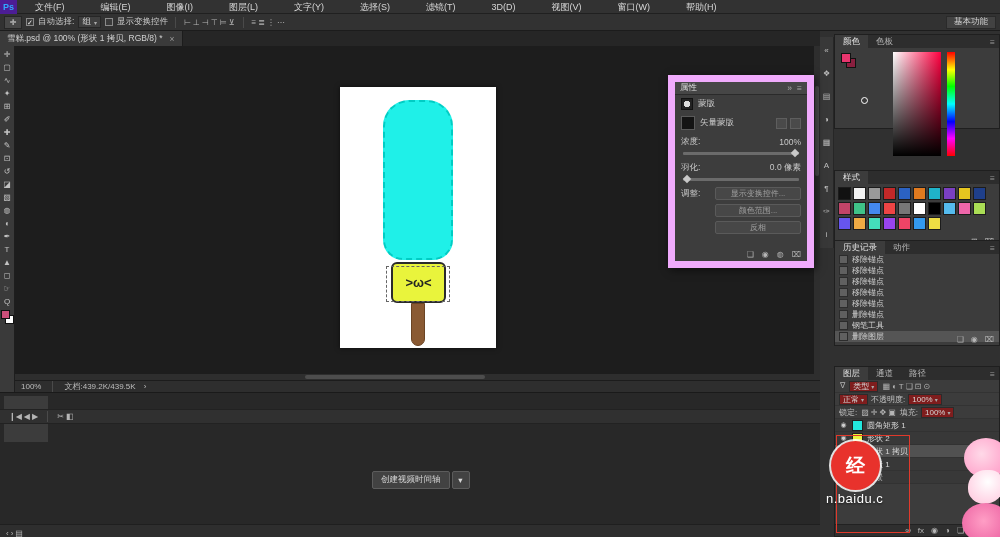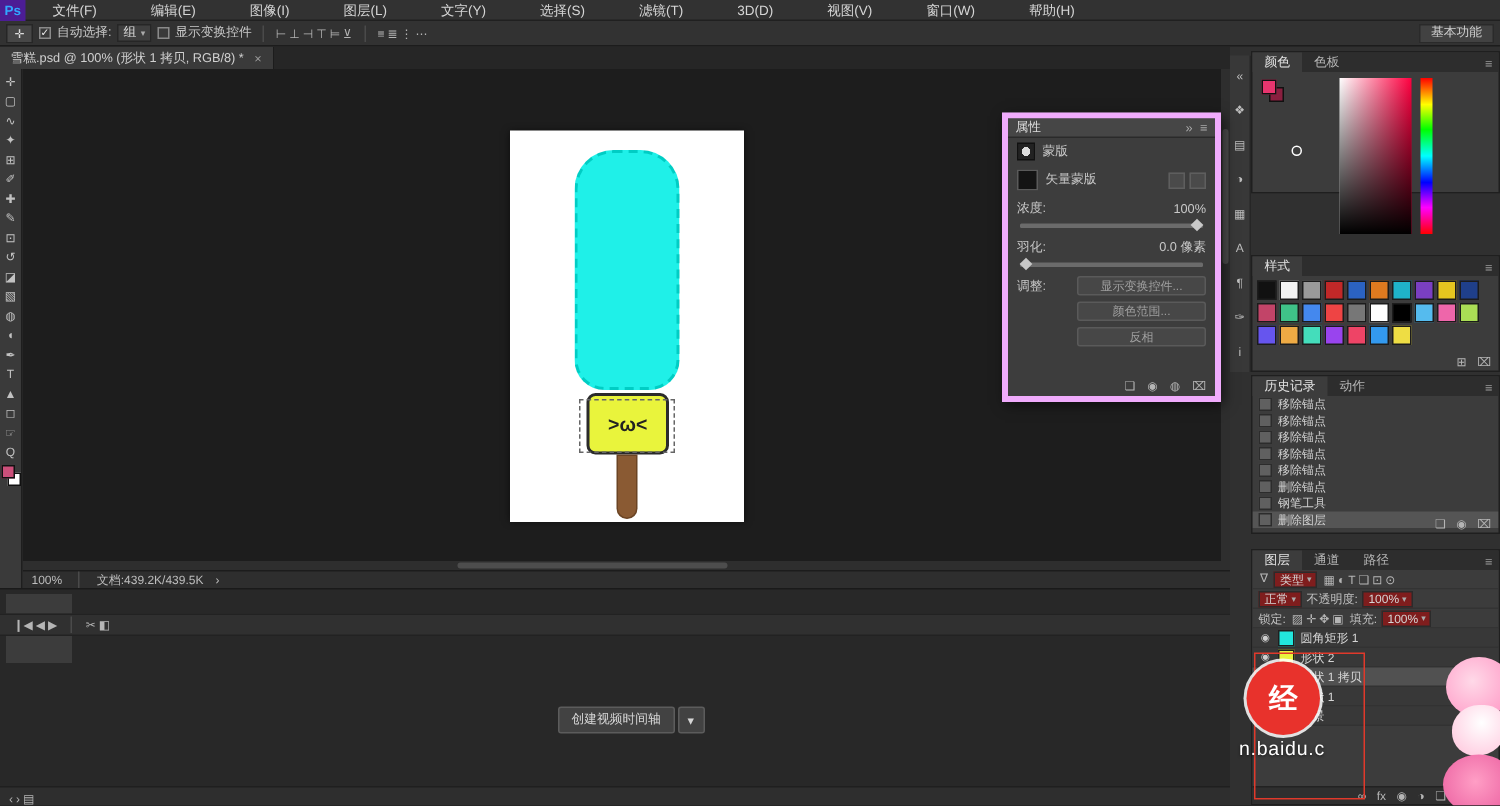--- a/index.html
+++ b/index.html
@@ -58,21 +58,21 @@
   #pop-stick{position:absolute;left:71px;top:216px;width:14px;height:43px;
     border:1px solid #6b4424;border-radius:0 0 7px 7px}
   #marquee{position:absolute;left:46px;top:179px;width:64px;height:36px;border:1px dashed #666}
   #vscroll{position:absolute;right:0;top:0;width:6px;height:334px;background:#2e2e2e}
   #vscroll .thumb{position:absolute;left:1px;top:40px;width:4px;height:90px;background:#4d4d4d;border-radius:2px}
   #hscroll{position:absolute;left:0;bottom:0;width:799px;height:6px;background:#2e2e2e}
   #hscroll .thumb{position:absolute;left:290px;top:1px;width:180px;height:4px;background:#4d4d4d;border-radius:2px}
 
   
   #props{position:absolute;left:668px;top:75px;width:146px;height:193px;background:#3d3d3d;
-    border:4px solid #f0abfc;box-shadow:2px 2px 8px rgba(0,0,0,.55);z-index:5;font-size:8.5px}
+    border:7px solid #f0abfc;box-shadow:2px 2px 8px rgba(0,0,0,.55);z-index:5;font-size:8.5px}
   #props-header{height:13px;background:#464646;display:flex;align-items:center;padding:0 5px;
     border-bottom:1px solid #2a2a2a;color:#ddd}
   #props-header .ph-icons{margin-left:auto;display:flex;gap:5px;color:#aaa}
   .prow{display:flex;align-items:center;gap:5px;padding:3px 6px;color:#c8c8c8}
   .between{justify-content:space-between}
   .mask-chip{width:12px;height:12px;border:1px solid #111;
     background:radial-gradient(circle at center,#ddd 0 3px,#222 3px)}
   .vm-thumb{width:14px;height:14px;background:#141414;border:1px solid #5a5a5a}
   .prow-right{margin-left:auto;display:flex;gap:3px}
   .mini-btn{width:11px;height:11px;background:#4a4a4a;border:1px solid #5e5e5e}
@@ -125,21 +125,21 @@
   #sat-pointer{position:absolute;left:26px;top:62px;width:7px;height:7px;border:1px solid #fff;
     border-radius:50%}
   #hue{position:absolute;left:112px;top:17px;width:8px;height:104px;
     background:linear-gradient(#ff0000,#ffff00 17%,#00ff00 33%,#00ffff 50%,#0000ff 67%,#ff00ff 83%,#ff0000)}
 
   #styles-panel{top:139px;height:78px}
   #swatch-grid{display:flex;flex-wrap:wrap;gap:2px;padding:3px}
   .sw{width:13px;height:13px;border:1px solid #1c1c1c}
   #styles-footer{position:absolute;bottom:1px;right:4px;display:flex;gap:5px}
 
-  #history-panel{top:219px;height:106px}
+  #history-panel{top:209px;height:106px}
   #history-list{height:88px;overflow:hidden}
   .hrow{height:11px;display:flex;align-items:center;gap:4px;padding:0 4px;font-size:8px}
   .hrow.sel{background:#555}
   .hicon{width:9px;height:9px;background:#606060;border:1px solid #2c2c2c}
   .hlabel{color:#cfcfcf}
   #history-footer{position:absolute;bottom:1px;right:4px;display:flex;gap:5px}
 
   #layers-panel{top:335px;height:171px}
   .lrow2{height:13px;display:flex;align-items:center;gap:3px;padding:0 4px;font-size:8px;
     background:#3c3c3c;border-bottom:1px solid #333;color:#c0c0c0}

